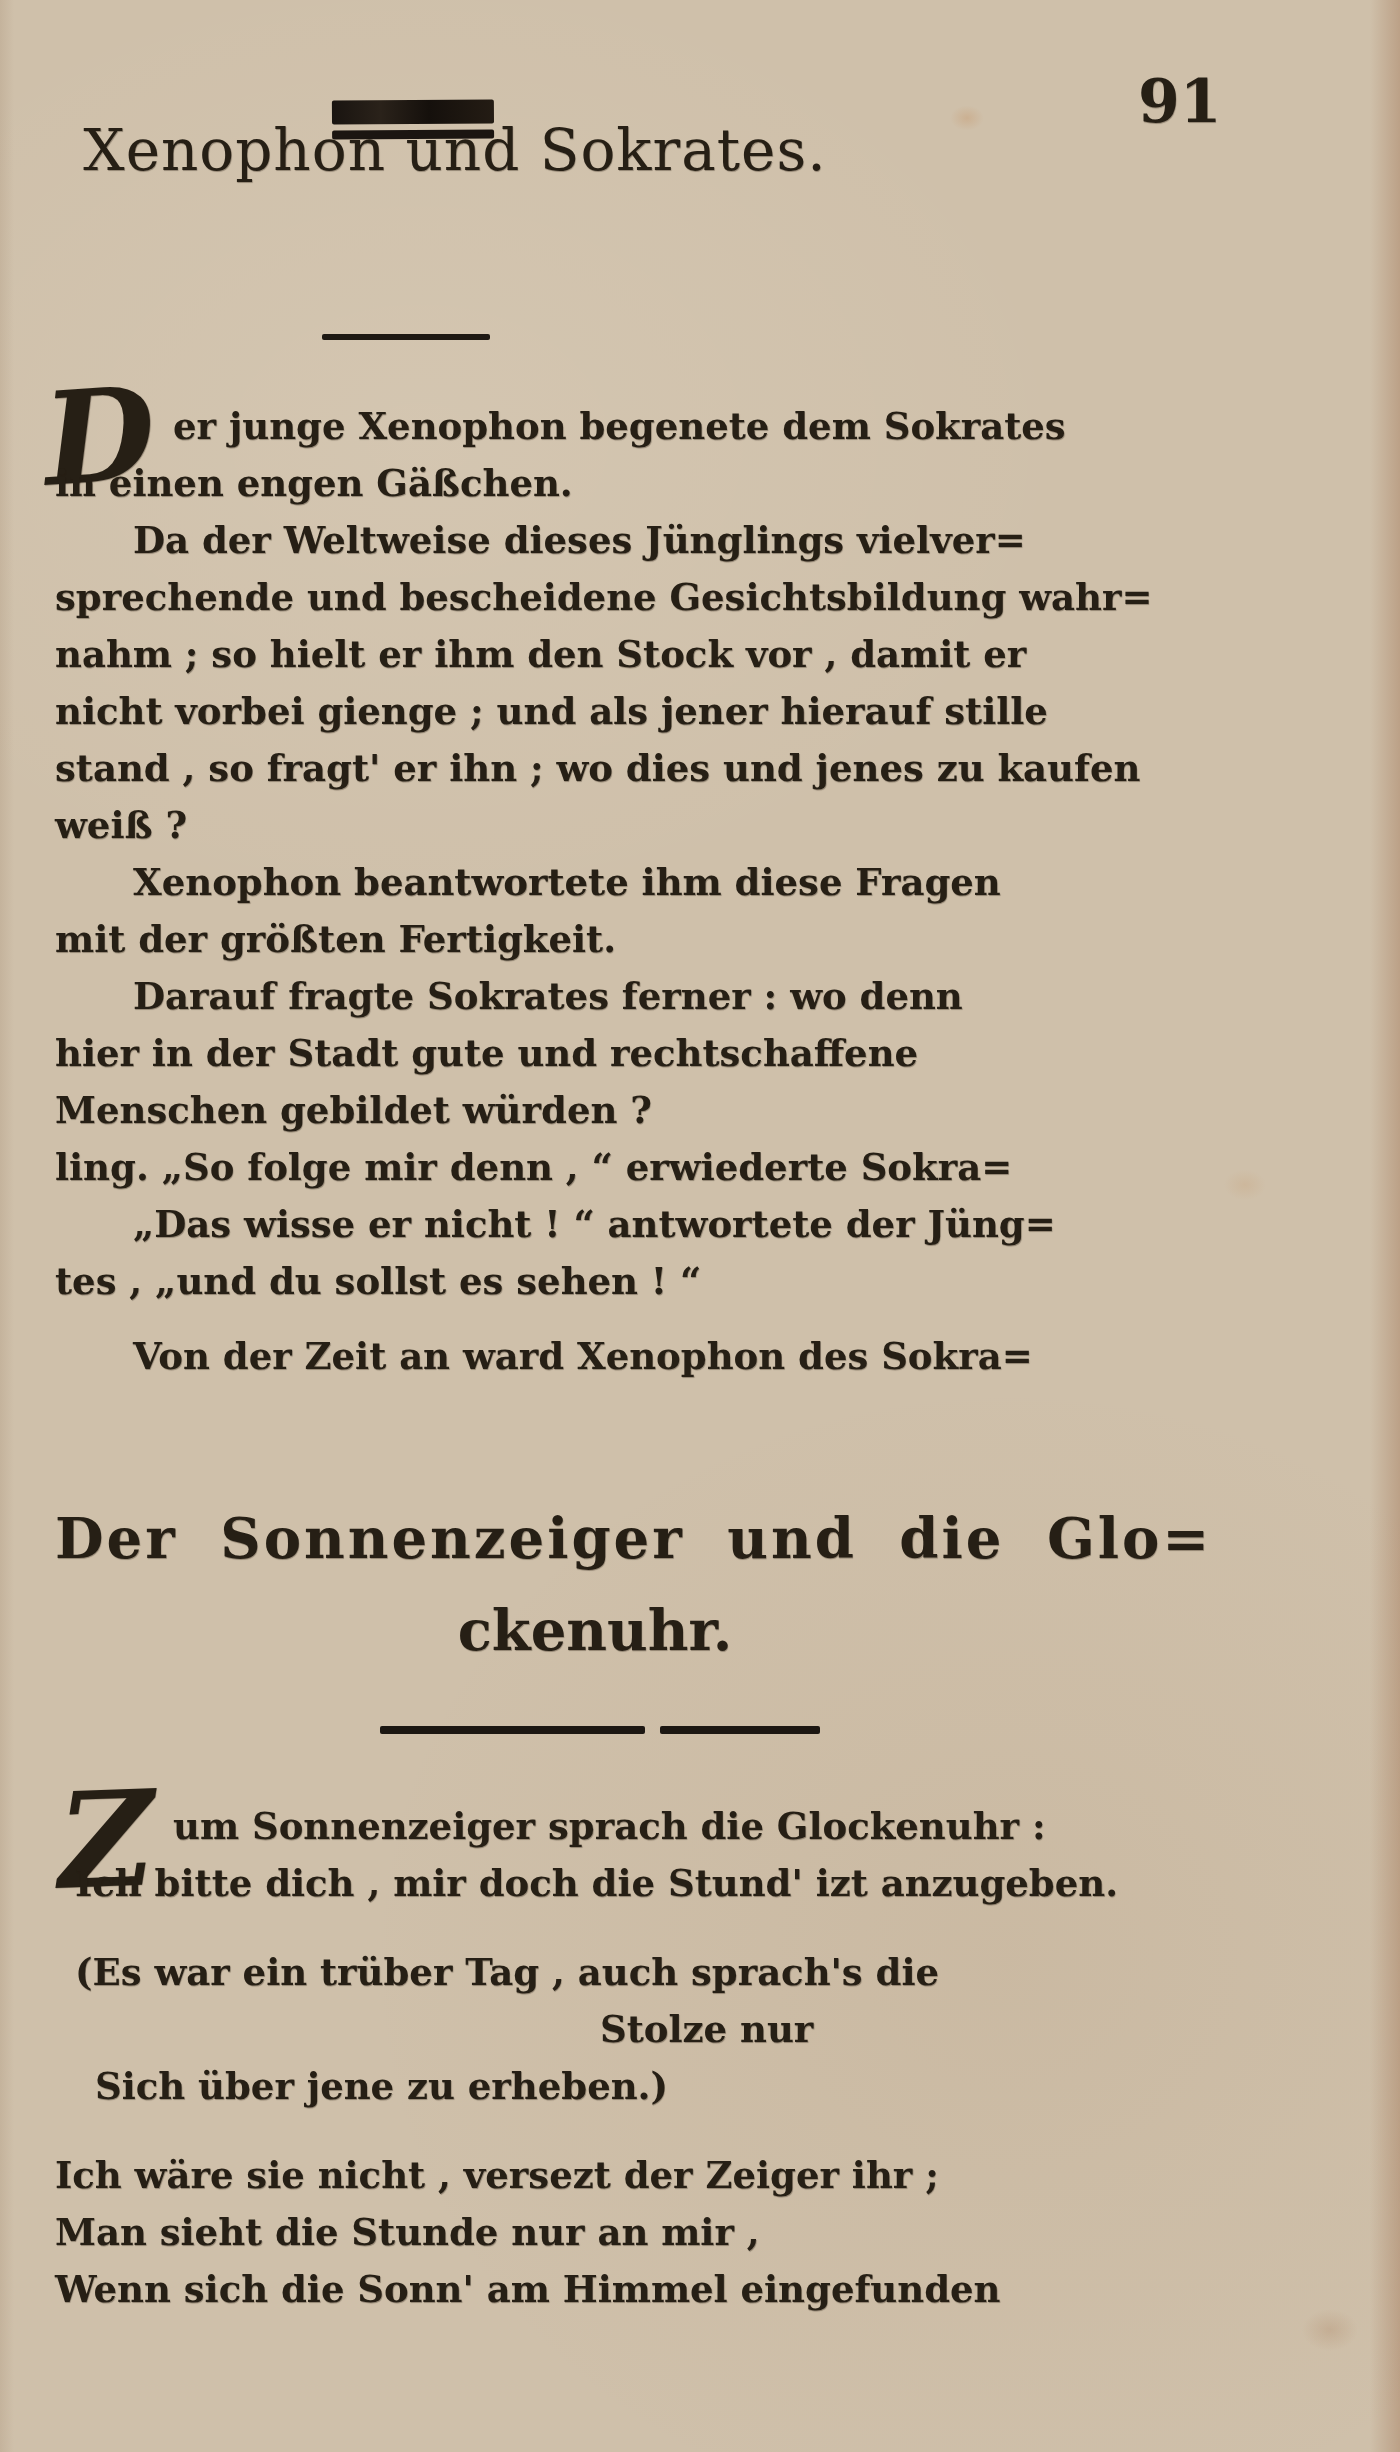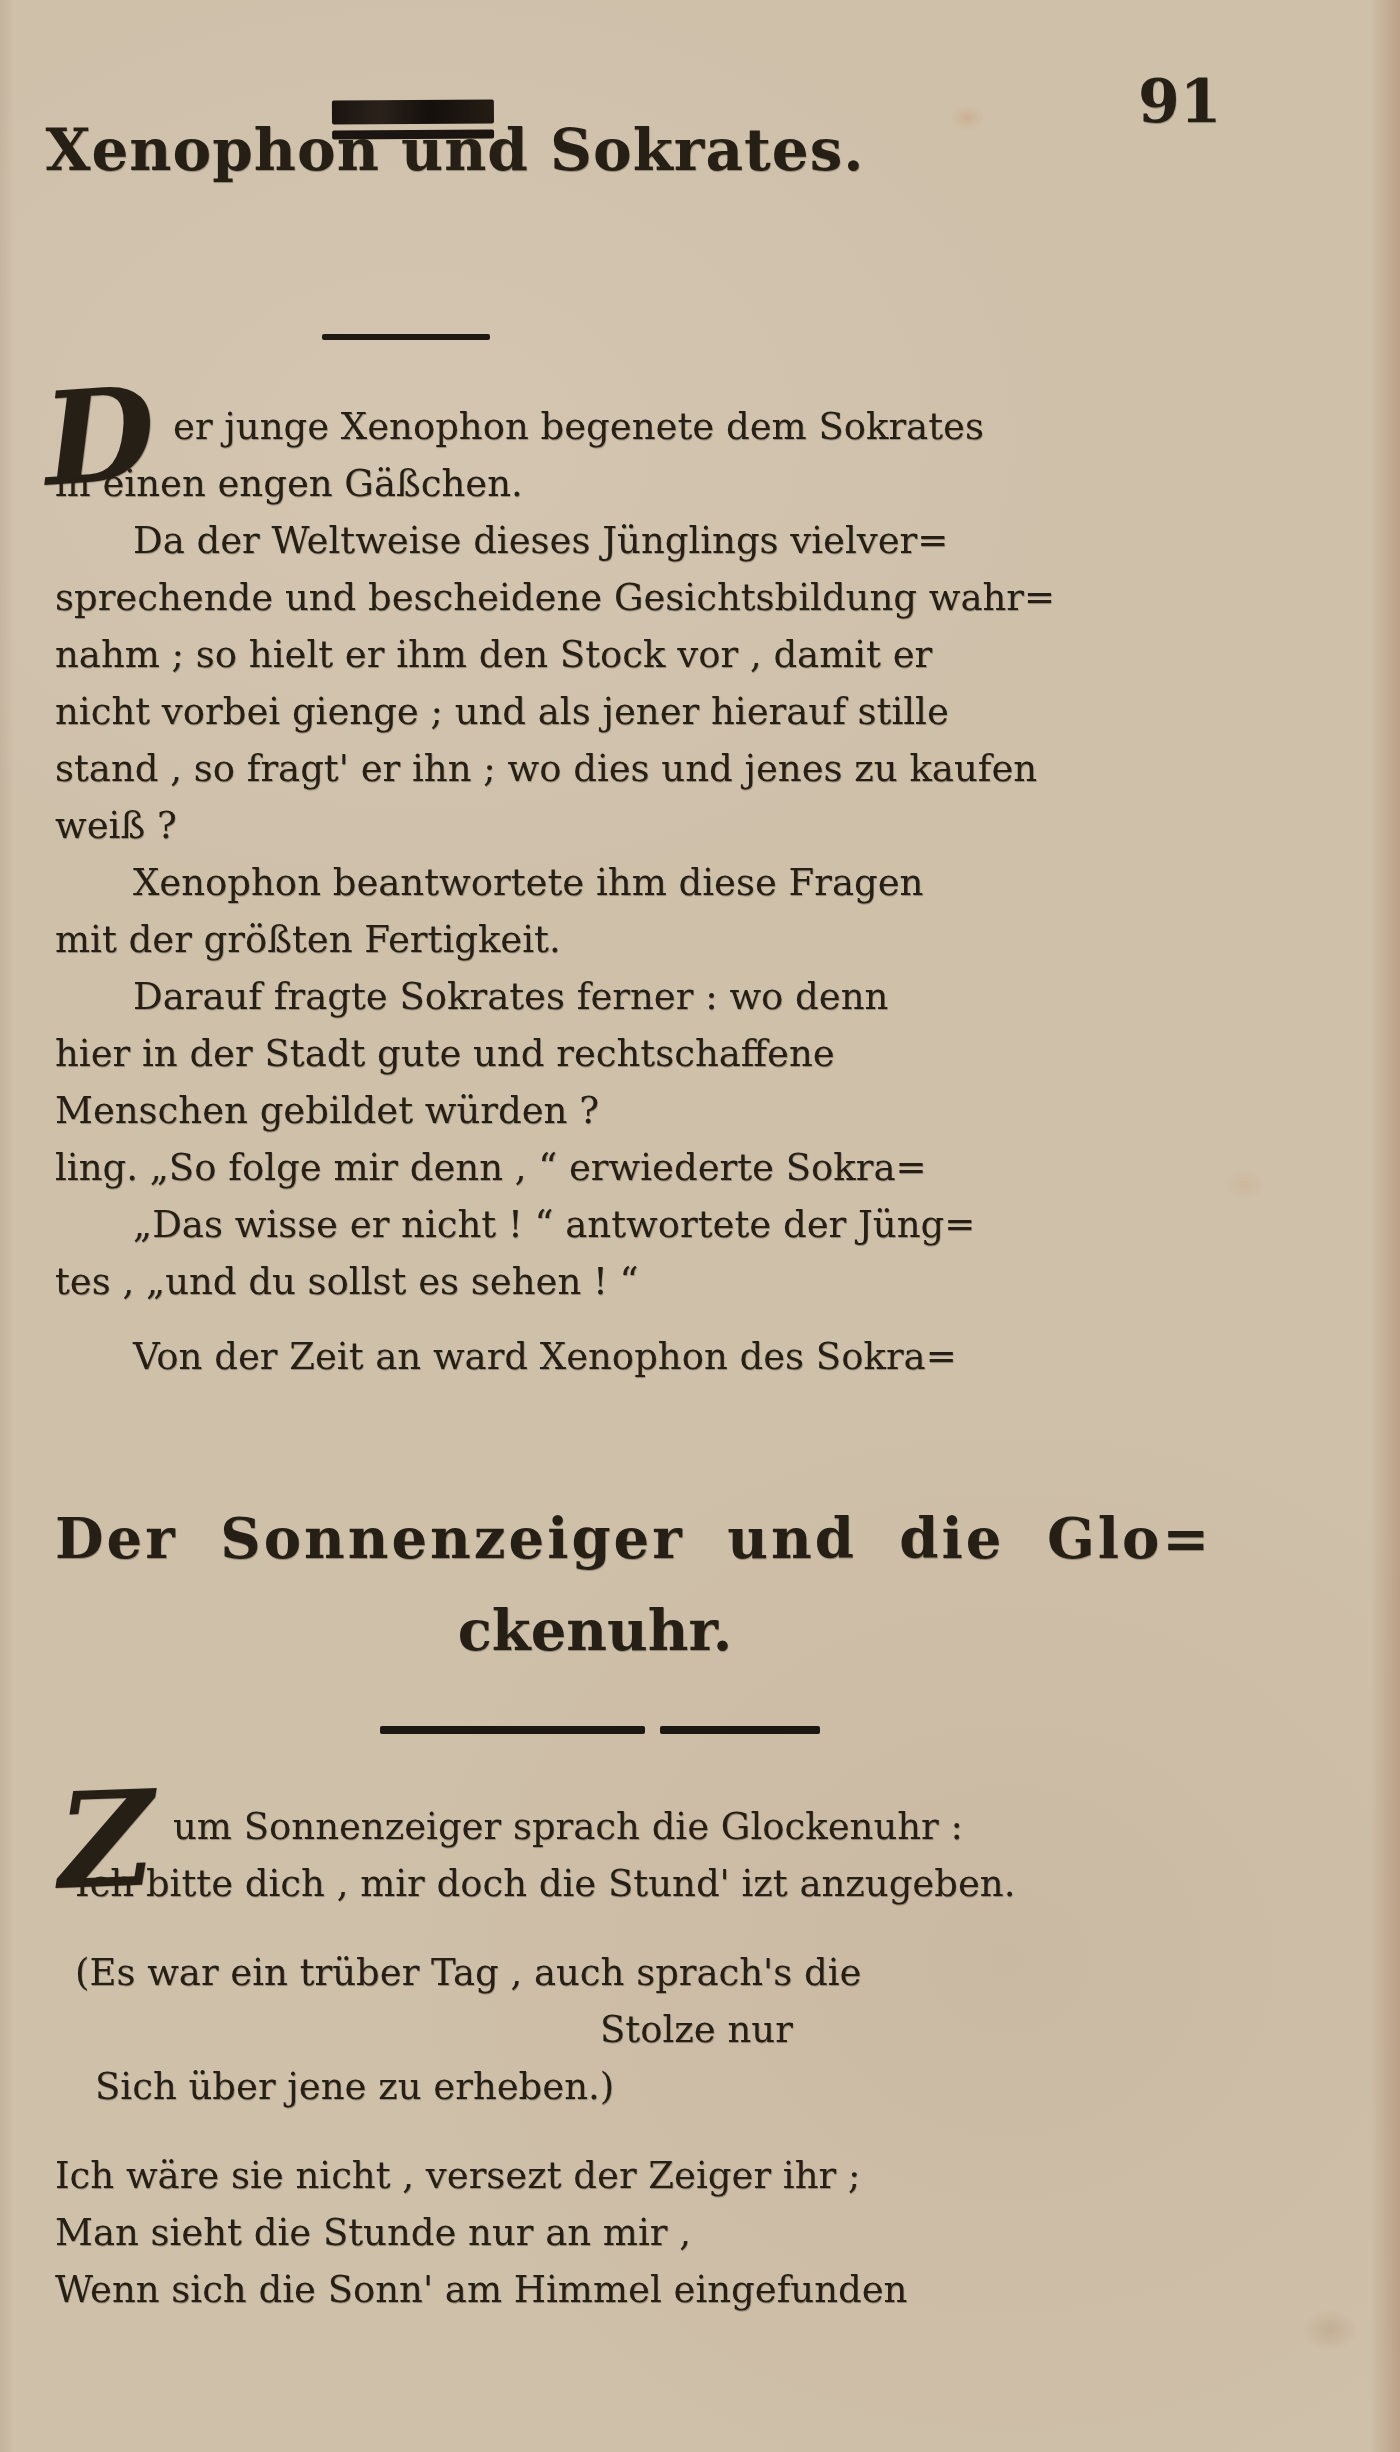--- a/index.html
+++ b/index.html
@@ -29,30 +29,30 @@
 
   .ornament{ position:absolute; left:332px; top:100px; width:162px; transform:rotate(-0.4deg); }
   .orn-bar1{ height:24px; border-radius:2px;
     background:linear-gradient(90deg,#191410 0%,#2a221a 30%,#15100c 60%,#241c14 100%); }
   .orn-bar2{ height:9px; margin-top:6px; border-radius:2px; background:#1b1511; }
 
   .page-number{ position:absolute; left:1138px; top:66px; font-size:60px; font-weight:700; }
 
   .title1{
     position:absolute; left:0; top:116px; width:910px; text-align:center;
-    font-size:58px; font-weight:700; letter-spacing:1px; white-space:nowrap;
+    font-size:58px; font-weight:400; letter-spacing:1px; white-space:nowrap;
   }
   .title1-rule{ position:absolute; left:322px; top:334px; width:168px; height:6px; background:#1e1913; border-radius:2px; }
 
   .dropcap{ position:absolute; font-weight:700; font-style:italic; line-height:1; }
   .dropcap-d{ left:44px; top:372px; font-size:128px; transform:rotate(-4deg); }
   .dropcap-z{ left:58px; top:1774px; font-size:132px; transform:rotate(-2deg); }
 
   .body-flow{ position:absolute; left:55px; top:398px; width:1090px; }
-  .line{ font-size:37px; font-weight:400; line-height:57px; white-space:nowrap; }
+  .line{ font-size:37px; font-weight:700; line-height:57px; white-space:nowrap; }
   .line.first-drop{ padding-left:118px; }
   .line.indent{ padding-left:78px; }
   .line.extra-top{ margin-top:18px; }
   .attribution{ display:inline-block; margin-left:235px; }
 
   .title2{
     position:absolute; left:55px; top:1492px; width:1080px; text-align:center;
     font-size:56px; font-weight:700; line-height:92px; white-space:nowrap;
   }
   .title2 .stretch{ letter-spacing:3px; word-spacing:20px; }

